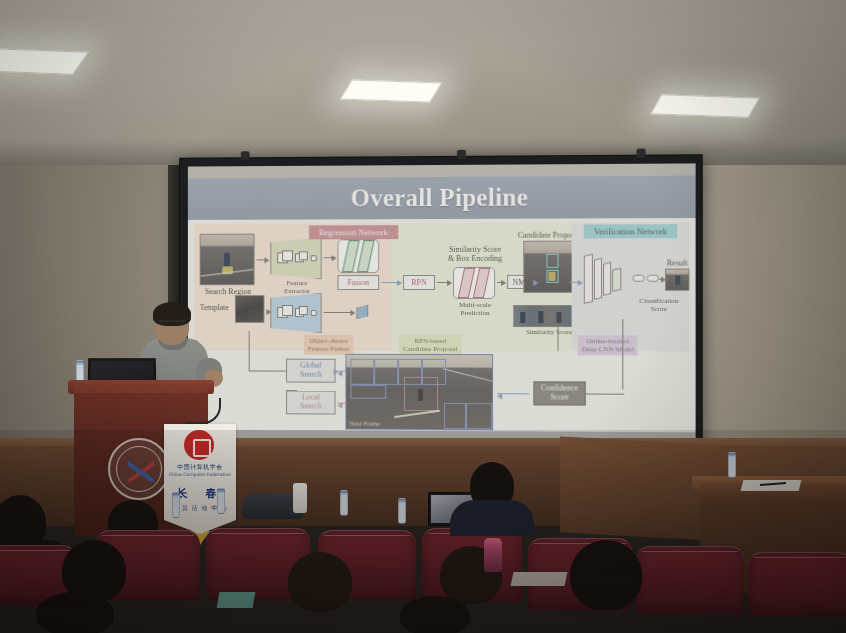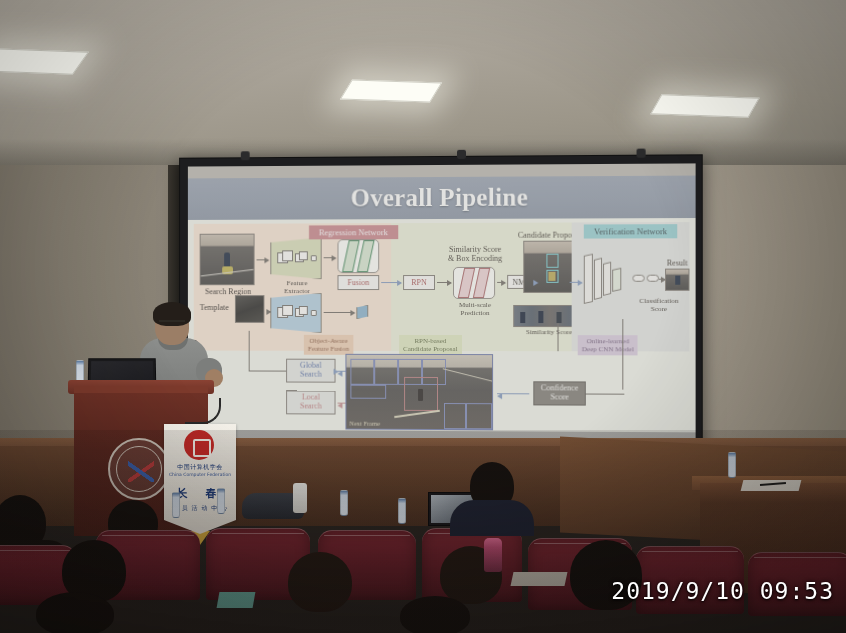--- a/index.html
+++ b/index.html
@@ -743,15 +743,14 @@
               border-radius:5px 5px 3px 3px;"></div>
 
   <div style="position:absolute;left:512px;top:572px;width:54px;height:14px;
               background:#cfc9bd;transform:skewX(-12deg);"></div>
   <div style="position:absolute;left:218px;top:592px;width:36px;height:16px;
               background:#6fb5a6;transform:skewX(-10deg);"></div>
 
   <div class="fg-dim"></div>
   <div class="vignette"></div>
 
-  <div class="timestamp">2019/9/10  09:53</div>
 
 </div>
 
 </body></html>

